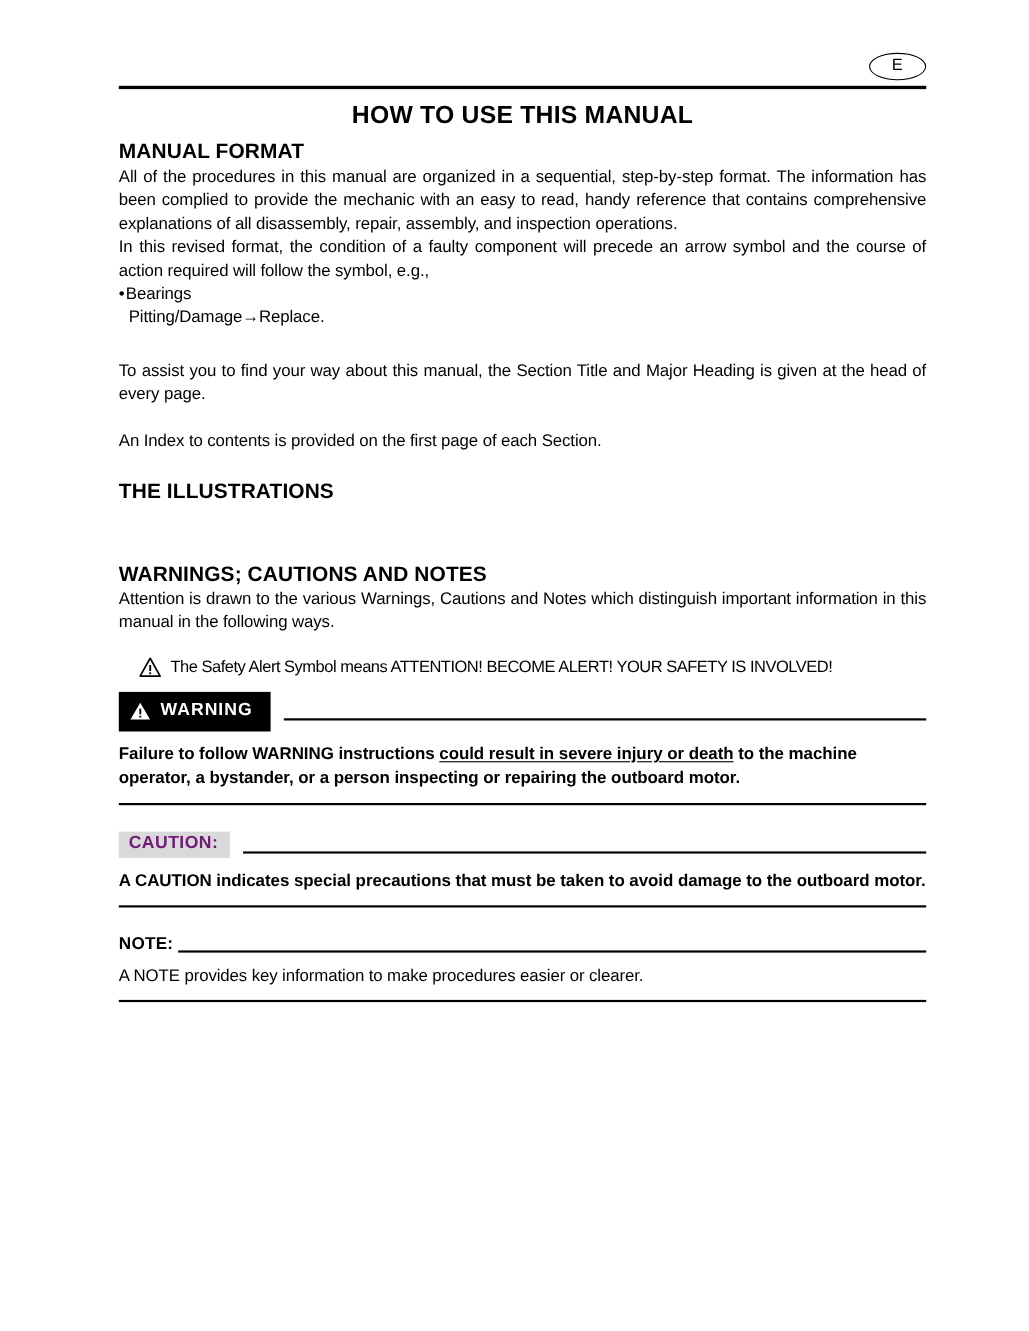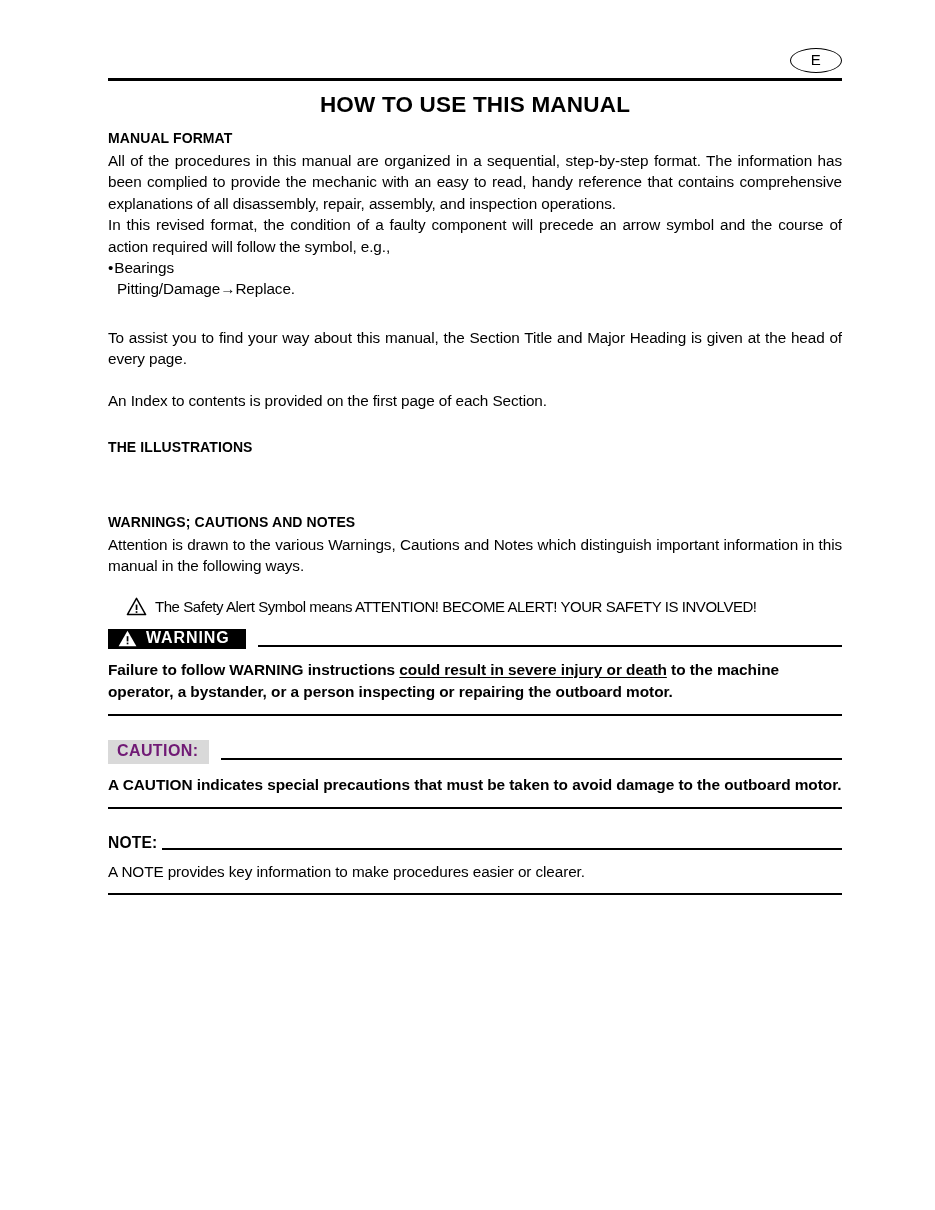--- a/index.html
+++ b/index.html
@@ -62,21 +62,21 @@
   .doc-title {
     text-align: center;
     font-size: 22.5px;
     font-weight: bold;
     letter-spacing: 0.2px;
     margin-top: 11px;
     margin-bottom: 11px;
   }
 
   h2.section-head {
-    font-size: 14px;
+    font-size: 19px;
     font-weight: bold;
     letter-spacing: 0.1px;
     margin: 0 0 2px 0;
     line-height: 19px;
   }
 
   p.body-text {
     font-size: 15.3px;
     line-height: 21.4px;
     margin: 0;
@@ -118,21 +118,21 @@
     align-items: center;
     margin-top: 13px;
   }
   .warn-box {
     background: #000000;
     color: #ffffff;
     display: flex;
     align-items: center;
     gap: 9px;
     padding: 3px 16px 4px 10px;
-    height: 20px;
+    height: 36px;
     box-sizing: border-box;
   }
   .warn-box .label {
     font-size: 16px;
     font-weight: bold;
     letter-spacing: 0.9px;
     line-height: 16px;
   }
   .tri-solid { flex: none; display:block; }
   .head-rule {

